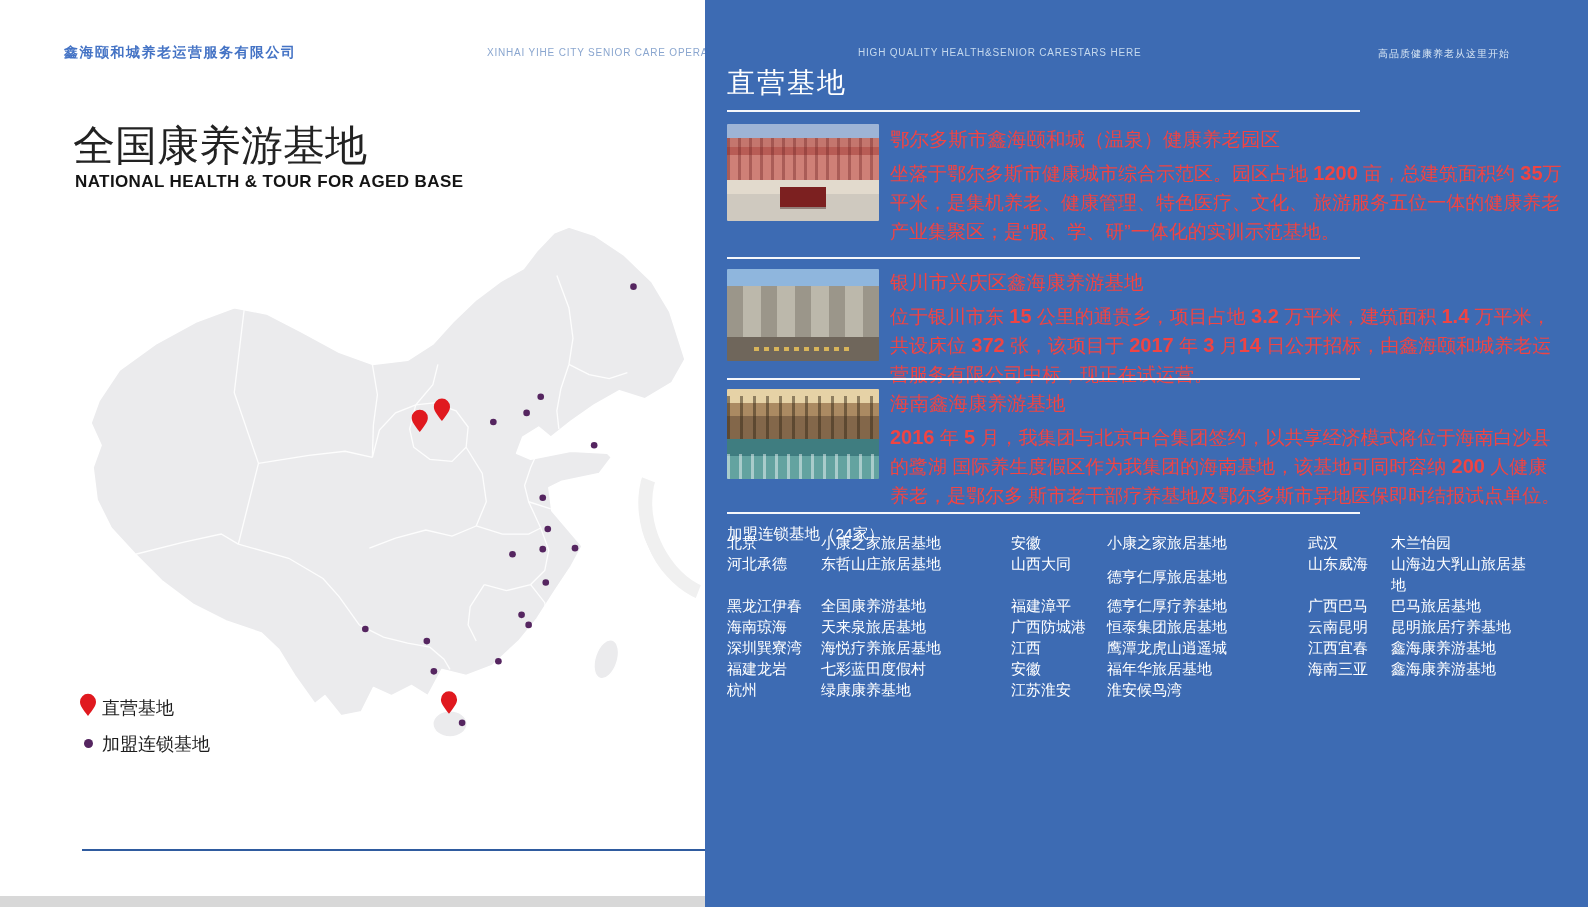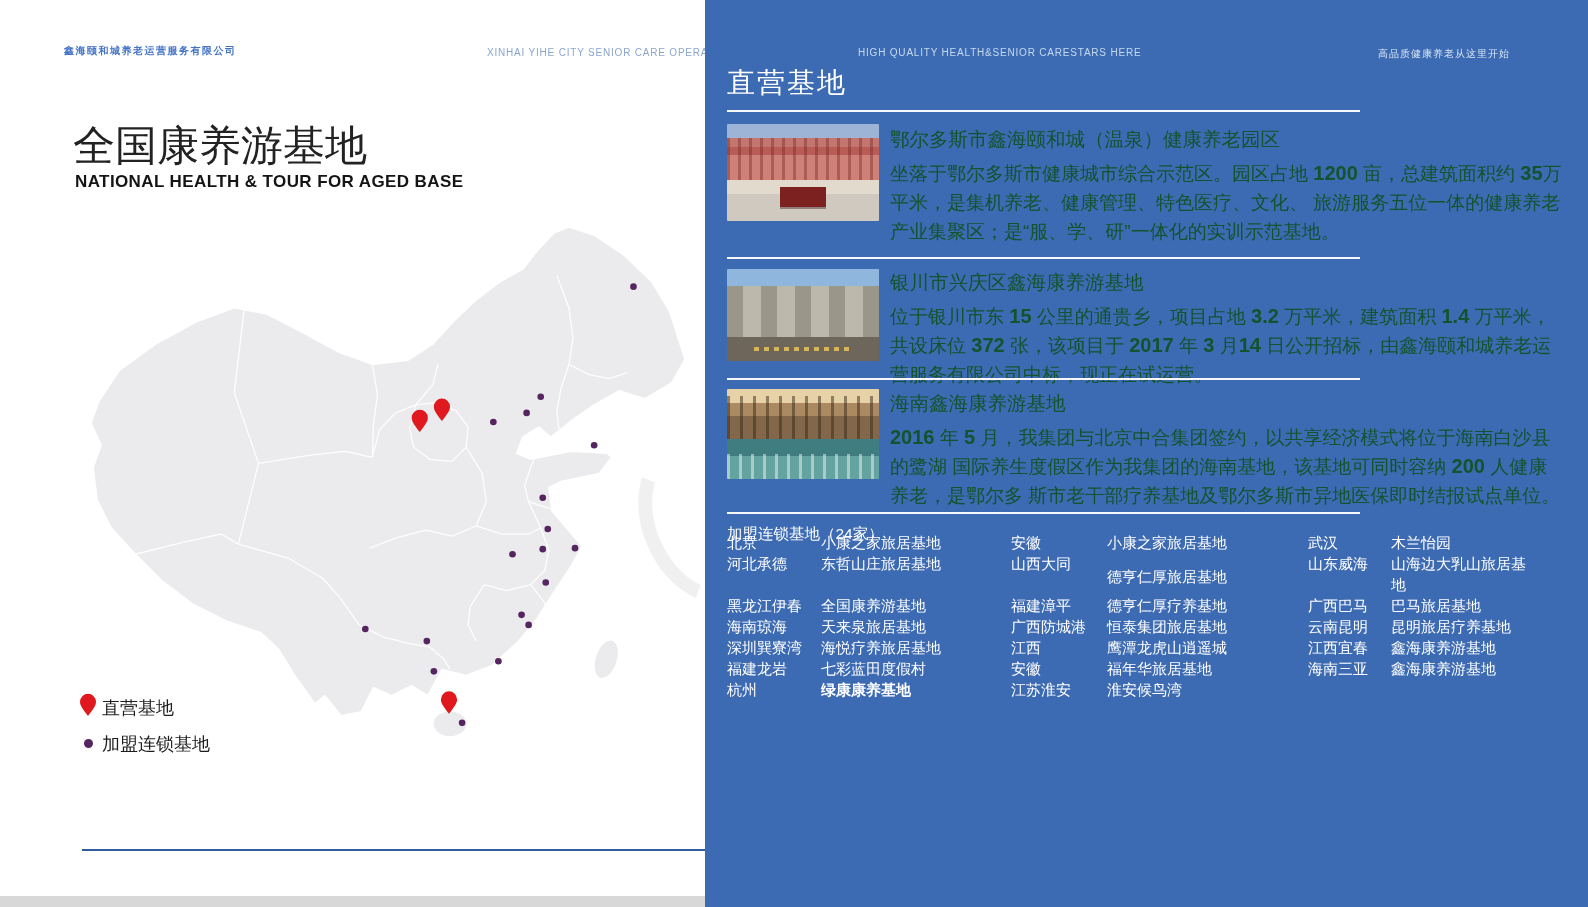--- a/index.html
+++ b/index.html
@@ -5,21 +5,21 @@
   html,body{margin:0;padding:0;}
   body{
     width:1588px;height:907px;position:relative;overflow:hidden;
     background:#ffffff;
     font-family:"Liberation Sans", sans-serif;
     -webkit-font-smoothing:antialiased;
   }
   .abs{position:absolute;}
 
   
-  .company-cn{left:64px;top:44px;font-size:10px;font-weight:700;color:#4473c5;letter-spacing:1.5px;}
+  .company-cn{left:64px;top:44px;font-size:14px;font-weight:700;color:#4473c5;letter-spacing:1.5px;}
   .company-en{left:487px;top:47px;font-size:10px;color:#8aa6cf;letter-spacing:.8px;}
   .slogan-en{left:858px;top:47px;font-size:10px;color:#c5d9ee;letter-spacing:.8px;}
   .slogan-cn{left:1378px;top:47px;font-size:10px;color:#d9e7f5;letter-spacing:1px;}
 
   
   .page-title{left:73px;top:118px;font-family:"DejaVu Serif", serif;font-size:42px;color:#222;}
   .page-subtitle{left:75px;top:172px;font-size:17px;font-weight:700;color:#141414;letter-spacing:.4px;}
   .map-wrap{left:75px;top:213px;width:625px;height:525px;}
   .map-wrap svg{width:100%;height:100%;display:block;}
   .swirl{left:642px;top:430px;width:110px;height:150px;border:14px solid transparent;
@@ -55,21 +55,21 @@
     -webkit-mask:linear-gradient(#000 0 100%);}
   .photo-2::after{content:"";position:absolute;left:18%;bottom:10px;width:64%;height:4px;
     background:repeating-linear-gradient(90deg,#d8b45a 0 5px,transparent 5px 10px);}
   .photo-3{top:389px;height:90px;
     background:linear-gradient(#e6d2a6 0 16%,#ab8a62 16% 30%,#83674a 30% 56%,#3f7d80 56% 74%,#63a3a0 74% 100%);}
   .photo-3::before{content:"";position:absolute;left:0;right:0;top:8%;height:48%;
     background:repeating-linear-gradient(90deg,rgba(55,42,24,.5) 0 3px,transparent 3px 13px);}
   .photo-3::after{content:"";position:absolute;left:0;right:0;bottom:0;height:28%;
     background:repeating-linear-gradient(90deg,rgba(255,255,255,.45) 0 3px,transparent 3px 12px);}
 
-  .sec{left:890px;width:672px;color:#14532d;}
+  .sec{left:890px;width:672px;color:#ef4444;}
   .sec-1{top:126px;}
   .sec-2{top:269px;}
   .sec-3{top:390px;}
   .sec h3{margin:0 0 7px 0;font-size:19.5px;font-weight:400;line-height:26px;}
   .sec p{margin:0;font-size:19px;line-height:29px;}
   .sec p b{font-weight:700;font-size:20px;}
 
   .fr-heading{left:727px;top:524px;font-size:15.5px;color:#ffffff;}
   .fr-grid{left:727px;top:532px;display:grid;
     grid-template-columns:94px 190px 96px 201px 83px 142px;
@@ -214,16 +214,16 @@
     <div style="grid-area: 5 / 4;">鹰潭龙虎山逍遥城</div>
     <div style="grid-area: 5 / 5;">江西宜春</div>
     <div style="grid-area: 5 / 6;">鑫海康养游基地</div>
     <div style="grid-area: 6 / 1;">福建龙岩</div>
     <div style="grid-area: 6 / 2;">七彩蓝田度假村</div>
     <div style="grid-area: 6 / 3;">安徽</div>
     <div style="grid-area: 6 / 4;">福年华旅居基地</div>
     <div style="grid-area: 6 / 5;">海南三亚</div>
     <div style="grid-area: 6 / 6;">鑫海康养游基地</div>
     <div style="grid-area: 7 / 1;">杭州</div>
-    <div style="grid-area: 7 / 2; font-weight: bold;">绿康康养基地</div>
+    <div style="grid-area: 7 / 2;">绿康康养基地</div>
     <div style="grid-area: 7 / 3;">江苏淮安</div>
     <div style="grid-area: 7 / 4;">淮安候鸟湾</div>
   </div>
 
 </body></html>

